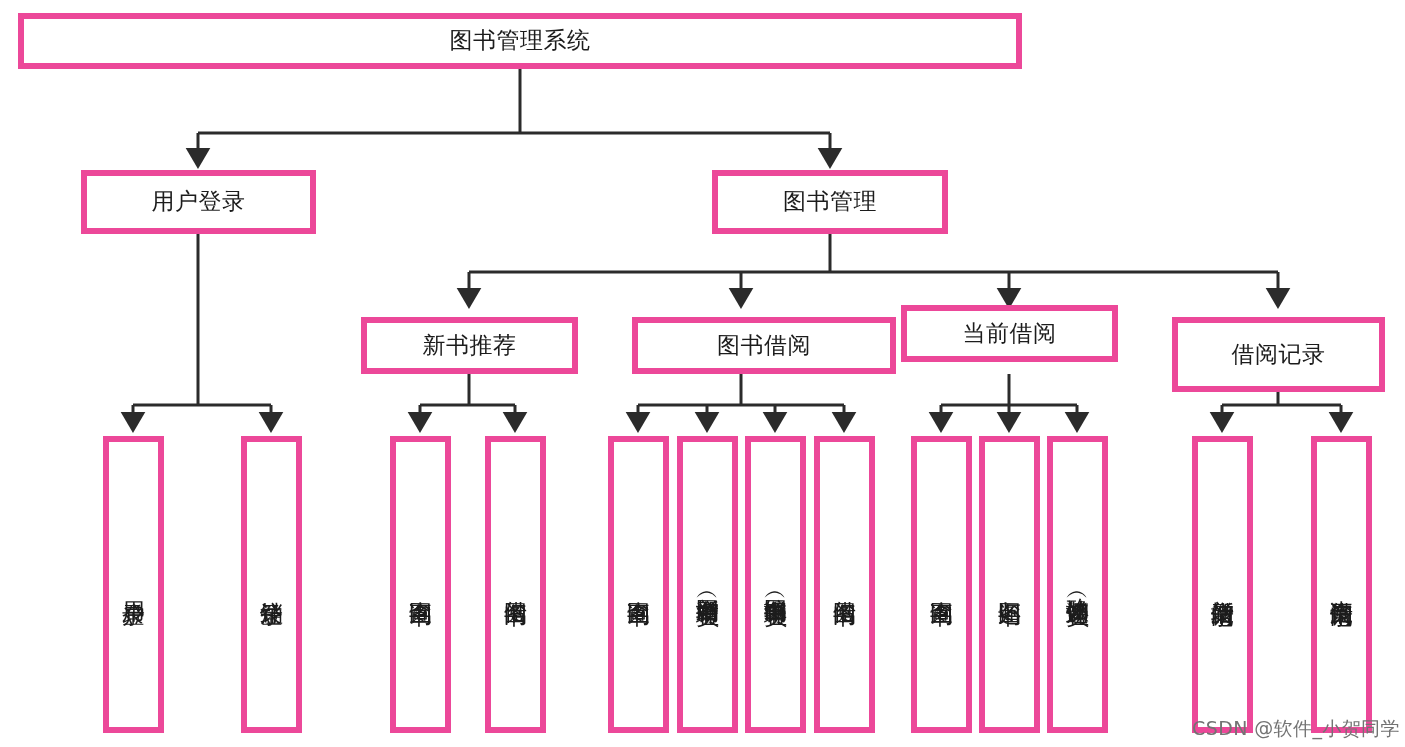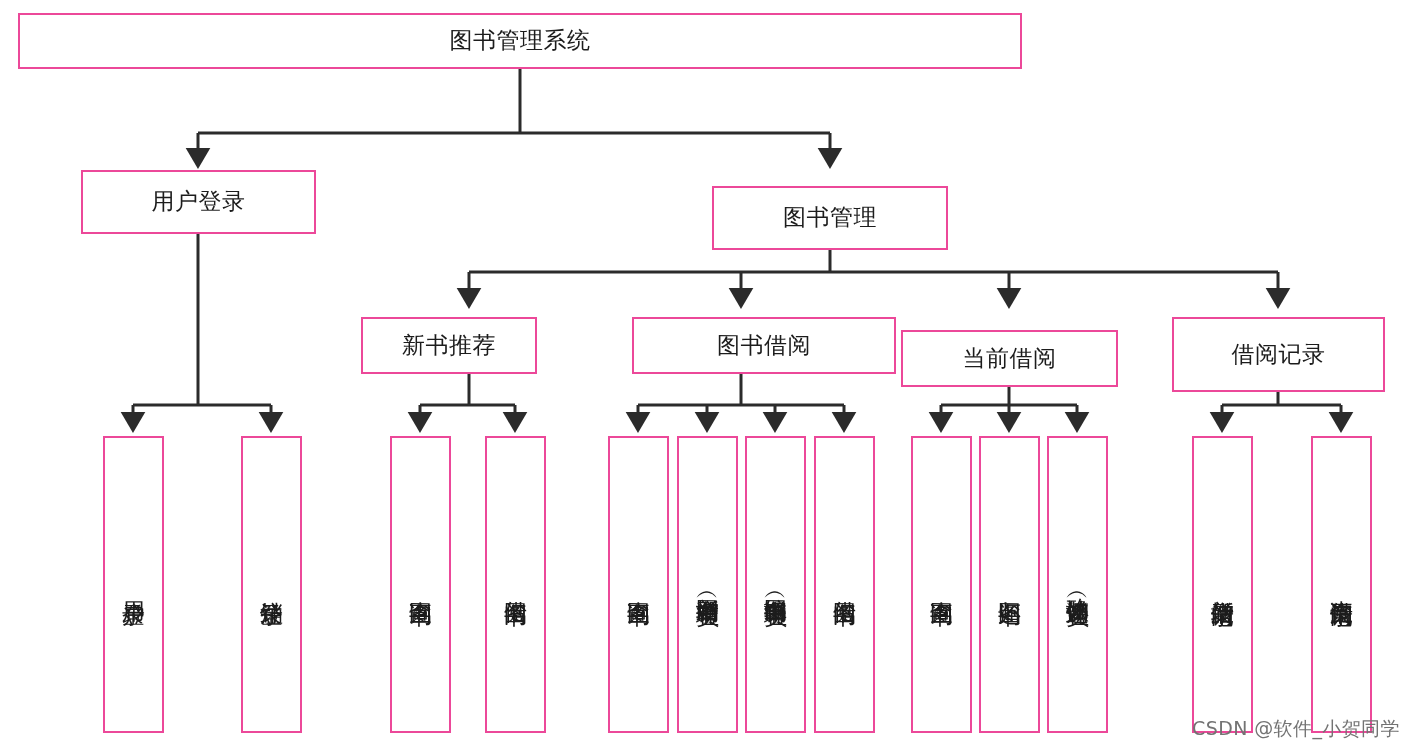--- a/index.html
+++ b/index.html
@@ -23,21 +23,21 @@
     position: absolute;
     left: 0;
     top: 0;
     width: 1405px;
     height: 747px;
   }
   .node-box {
     position: absolute;
     box-sizing: border-box;
     background: #ffffff;
-    border: 2px solid #ec4899;
+    border: 6px solid #ec4899;
     display: flex;
     align-items: center;
     justify-content: center;
     overflow: hidden;
   }
   .node-label-h {
     font-size: 23px;
     color: #1c1c1c;
     line-height: 1.1;
     white-space: nowrap;
@@ -128,31 +128,31 @@
     </g>
   </svg>
 
   <div class="node-box" style="left:18px; top:13px; width:1004px; height:56px;">
     <span class="node-label-h">图书管理系统</span>
   </div>
 
   <div class="node-box" style="left:81px; top:170px; width:235px; height:64px;">
     <span class="node-label-h">用户登录</span>
   </div>
-  <div class="node-box" style="left:712px; top:186px; width:236px; height:64px;">
+  <div class="node-box" style="left:712px; top:170px; width:236px; height:64px;">
     <span class="node-label-h">图书管理</span>
   </div>
 
-  <div class="node-box" style="left:361px; top:317px; width:176px; height:57px;">
+  <div class="node-box" style="left:361px; top:317px; width:217px; height:57px;">
     <span class="node-label-h">新书推荐</span>
   </div>
   <div class="node-box" style="left:632px; top:317px; width:264px; height:57px;">
     <span class="node-label-h">图书借阅</span>
   </div>
-  <div class="node-box" style="left:901px; top:330px; width:217px; height:57px;">
+  <div class="node-box" style="left:901px; top:305px; width:217px; height:57px;">
     <span class="node-label-h">当前借阅</span>
   </div>
   <div class="node-box" style="left:1172px; top:317px; width:213px; height:75px;">
     <span class="node-label-h">借阅记录</span>
   </div>
 
   <div class="node-box" style="left:103px; top:436px; width:61px; height:297px;">
     <span class="node-label-v">用户登录</span>
   </div>
   <div class="node-box" style="left:241px; top:436px; width:61px; height:297px;">

